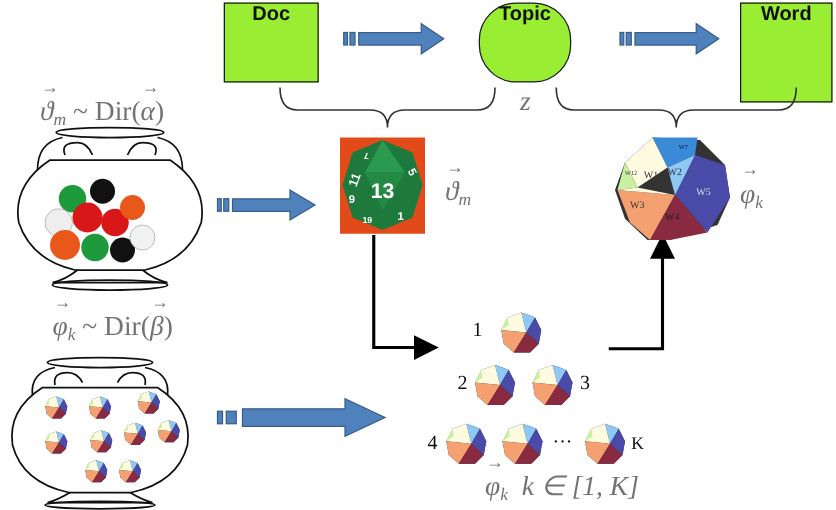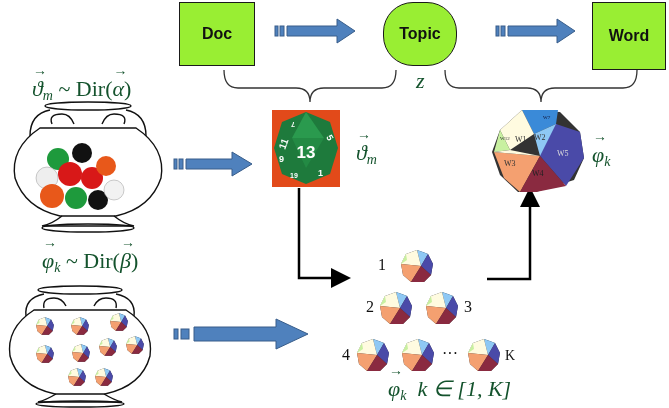--- a/index.html
+++ b/index.html
@@ -1,37 +1,37 @@
 <!DOCTYPE html>
 <html><head>
 <meta charset="utf-8">
 <style>
   html, body { margin:0; padding:0; background:#ffffff; }
   body { width:669px; height:408px; position:relative; overflow:hidden; font-family:"Liberation Serif", serif; }
   .box { position:absolute; background:#99ee33; border:1.5px solid #1a1a1a; box-sizing:border-box;
-         display:flex; align-items:center; justify-content:center;
+         display:flex; align-items:flex-start; justify-content:center;
          font-family:"Liberation Sans", sans-serif; font-weight:bold; font-size:16px; color:#111; }
-  .math { position:absolute; font-family:"Liberation Serif", serif; font-size:22px; color:#14532d; white-space:nowrap; }
+  .math { position:absolute; font-family:"Liberation Serif", serif; font-size:22px; color:#737373; white-space:nowrap; }
   .math i { font-style:italic; }
   .math sub { font-size:14px; font-style:italic; vertical-align:-4px; }
   .vec { position:relative; display:inline-block; font-style:italic; }
   .vec::before { content:"\2192"; position:absolute; left:1px; top:-13px; font-size:14px; font-style:normal; }
   .lbl { position:absolute; font-family:"Liberation Serif", serif; font-size:16px; color:#111; }
   svg { position:absolute; left:0; top:0; overflow:visible; }
 </style>
 </head>
 <body>
 
 <div class="box" style="left:179px;top:2px;width:76px;height:64px;">
   <span>Doc</span>
 </div>
 <div class="box" style="left:383px;top:2px;width:74px;height:64px;border-radius:30px;">
   <span>Topic</span>
 </div>
-<div class="box" style="left:592px;top:2px;width:74px;height:68px;">
+<div class="box" style="left:592px;top:2px;width:74px;height:80px;">
   <span>Word</span>
 </div>
 
 <div class="math" style="left:416px;top:68px;font-size:22px;"><i>z</i></div>
 
 <div class="math" style="left:32px;top:76px;">
   <span class="vec">ϑ</span><sub>m</sub>
   <span>~</span>
   <span>Dir(</span><span class="vec">α</span><span>)</span>
 </div>

